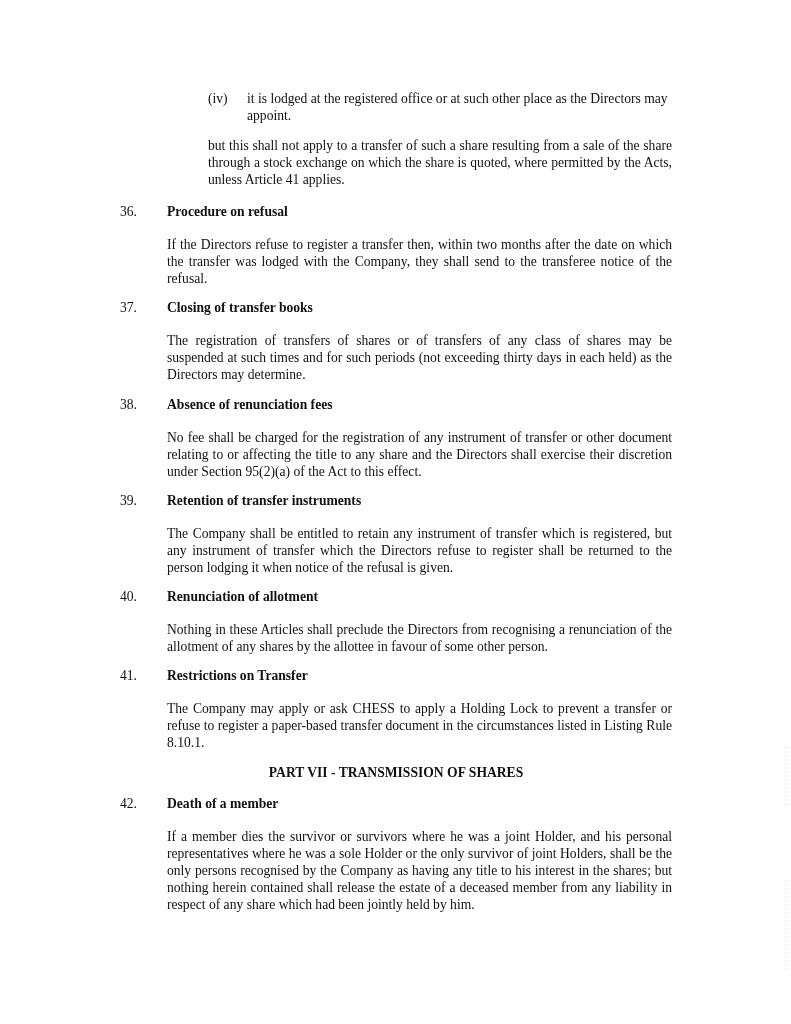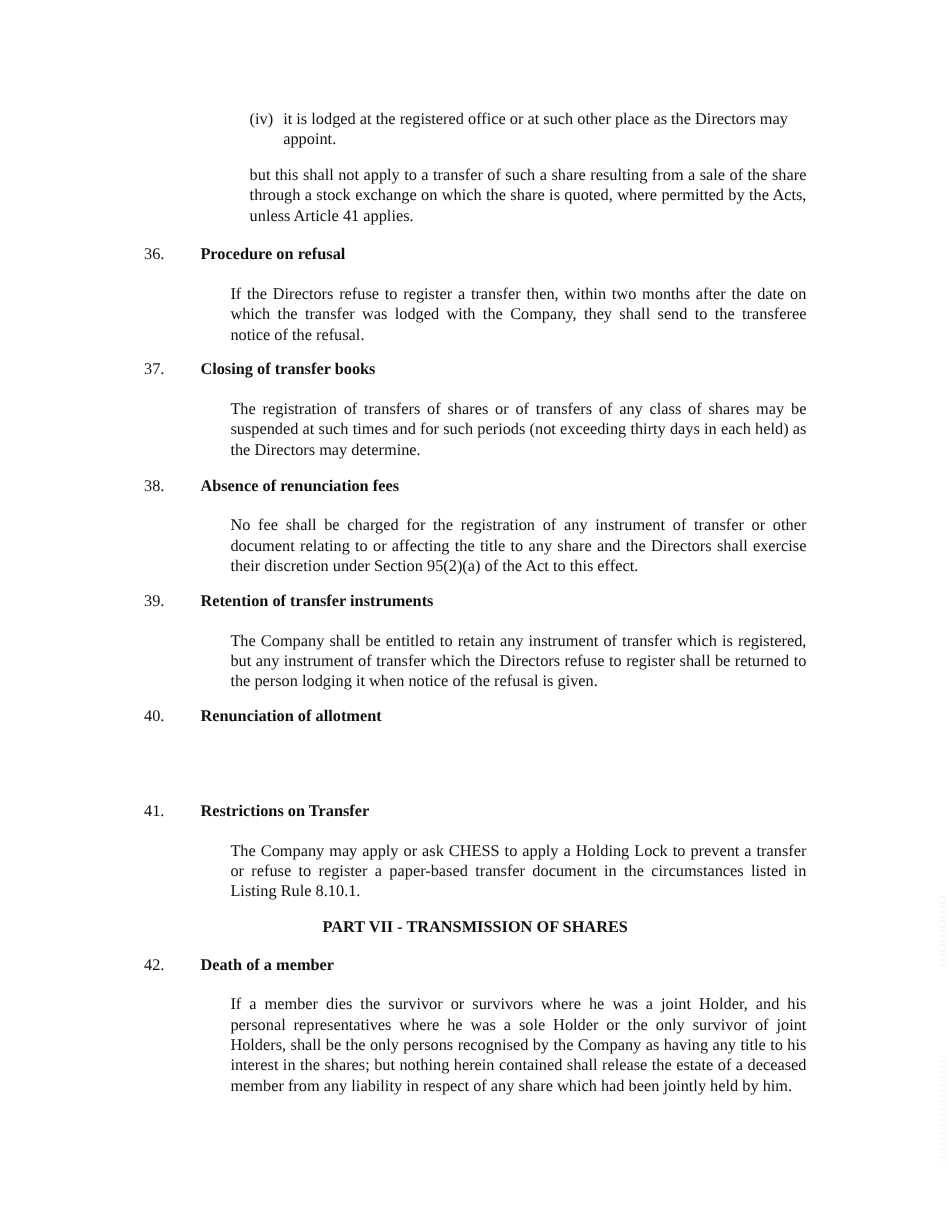--- a/index.html
+++ b/index.html
@@ -27,21 +27,21 @@
       left: 208px;
       top: 90px;
       width: 464px;
     }
     .sub-item .num {
       position: absolute;
       left: 0;
       top: 0;
     }
     .sub-item .txt {
-      margin-left: 28px;
+      margin-left: 39px;
       width: 425px;
     }
     .tail {
       position: absolute;
       left: 208px;
       top: 137px;
       width: 464px;
       text-align: justify;
     }
     .article {
@@ -52,21 +52,21 @@
     .article .anum {
       position: absolute;
       left: 0;
       top: 0;
     }
     .article .ahead {
       margin-left: 47px;
       font-weight: bold;
     }
     .article .abody {
-      margin-left: 72px;
+      margin-left: 47px;
       margin-top: 16px;
       text-align: justify;
     }
     .part-heading {
       position: absolute;
       left: 120px;
       width: 552px;
       text-align: center;
       font-weight: bold;
     }
@@ -110,20 +110,21 @@
 
   <div class="article" style="top:492px;">
     <span class="anum">39.</span>
     <div class="ahead">Retention of transfer instruments</div>
     <div class="abody">The Company shall be entitled to retain any instrument of transfer which is registered, but any instrument of transfer which the Directors refuse to register shall be returned to the person lodging it when notice of the refusal is given.</div>
   </div>
 
   <div class="article" style="top:588px;">
     <span class="anum">40.</span>
     <div class="ahead">Renunciation of allotment</div>
+    <div class="abody">Nothing in these Articles shall preclude the Directors from recognising a renunciation of the allotment of any shares by the allottee in favour of some other person.</div>
   </div>
 
   <div class="article" style="top:667px;">
     <span class="anum">41.</span>
     <div class="ahead">Restrictions on Transfer</div>
     <div class="abody">The Company may apply or ask CHESS to apply a Holding Lock to prevent a transfer or refuse to register a paper-based transfer document in the circumstances listed in Listing Rule 8.10.1.</div>
   </div>
 
   <div class="part-heading" style="top:764px;">PART VII - TRANSMISSION OF SHARES</div>
 

